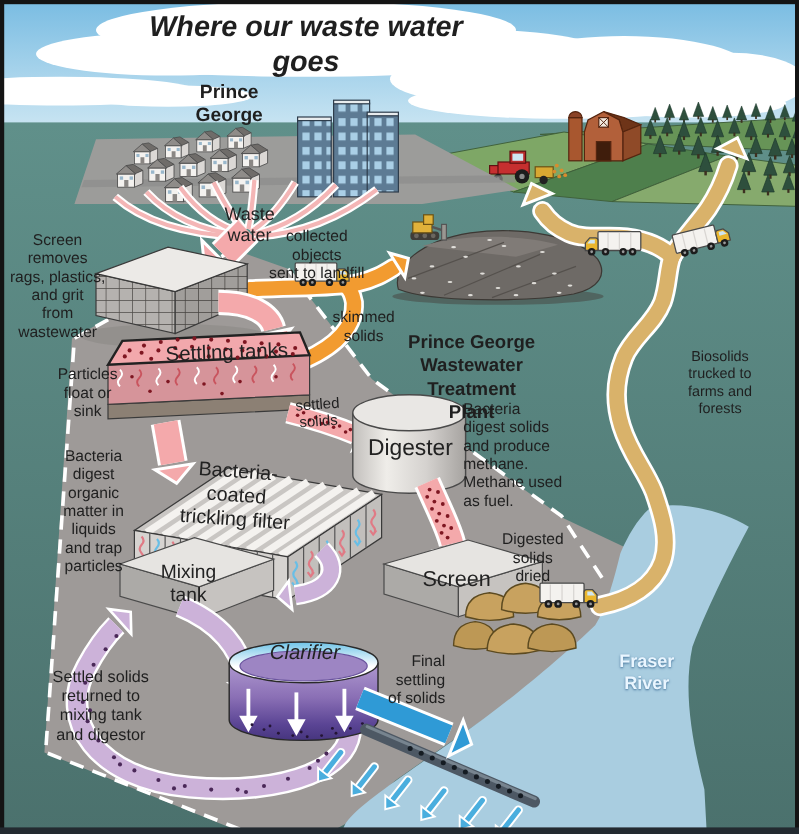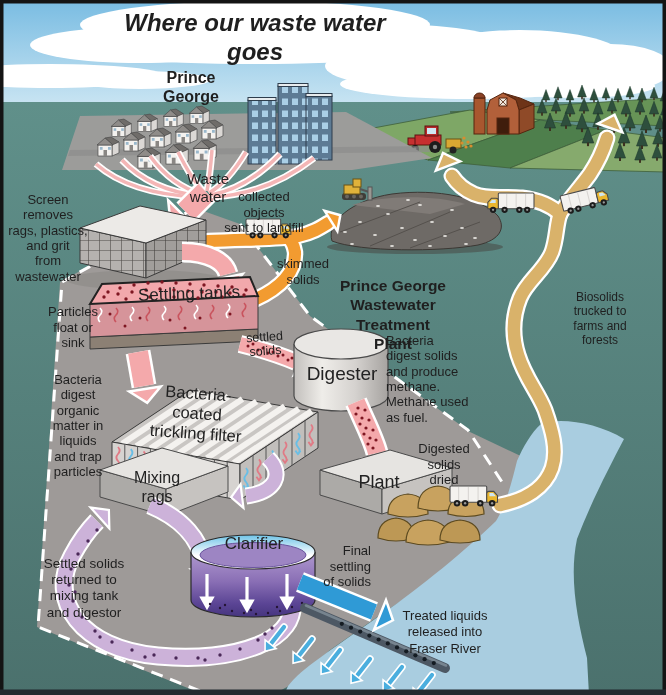--- a/index.html
+++ b/index.html
@@ -635,33 +635,32 @@
 <div class="t" style="left:48px;top:372px;width:60px;font-size:13px;line-height:1.18;">Bacteria
 digest
 organic
 matter in
 liquids
 and trap
 particles</div>
 <div class="t" style="left:140px;top:384px;width:114px;font-size:16.5px;transform:rotate(4deg);color:#222;">Bacteria-coated
 trickling filter</div>
 <div class="t" style="left:126px;top:468px;width:62px;font-size:16px;color:#222;">Mixing
-rags</div>
-<div class="t" style="left:352px;top:472px;width:54px;font-size:18px;color:#222;">Plant</div>
+tank</div>
+<div class="t" style="left:352px;top:472px;width:54px;font-size:18px;color:#222;">Screen</div>
 <div class="t" style="left:398px;top:441px;width:58px;font-size:13px;margin-left:17px;">Digested
 solids
 dried</div>
 <div class="t" style="left:524px;top:290px;width:64px;font-size:12px;padding-left:44px;">Biosolids
 trucked to
 farms and
 forests</div>
-<div class="t" style="left:219px;top:534px;width:70px;font-size:17px;color:#222;">Clarifier</div>
+<div class="t" style="left:219px;top:534px;width:70px;font-size:17px;color:#222;font-style:italic;">Clarifier</div>
 <div class="t" style="left:319px;top:543px;width:52px;font-size:13px;text-align:right;">Final
 settling
 of solids</div>
 <div class="t" style="left:42px;top:556px;width:84px;font-size:13.5px;">Settled solids
 returned to
 mixing tank
 and digestor</div>
-<div class="t" style="left:398px;top:608px;width:94px;font-size:13px;line-height:1.25;">Treated liquids
-released into
-Fraser River</div>
+<div class="t b" style="left:510px;top:543px;width:58px;font-size:15px;color:#eaf6ff;text-shadow:0 1px 2px #3a6a94;">Fraser
+River</div>
 </div>
 
 </body></html>

